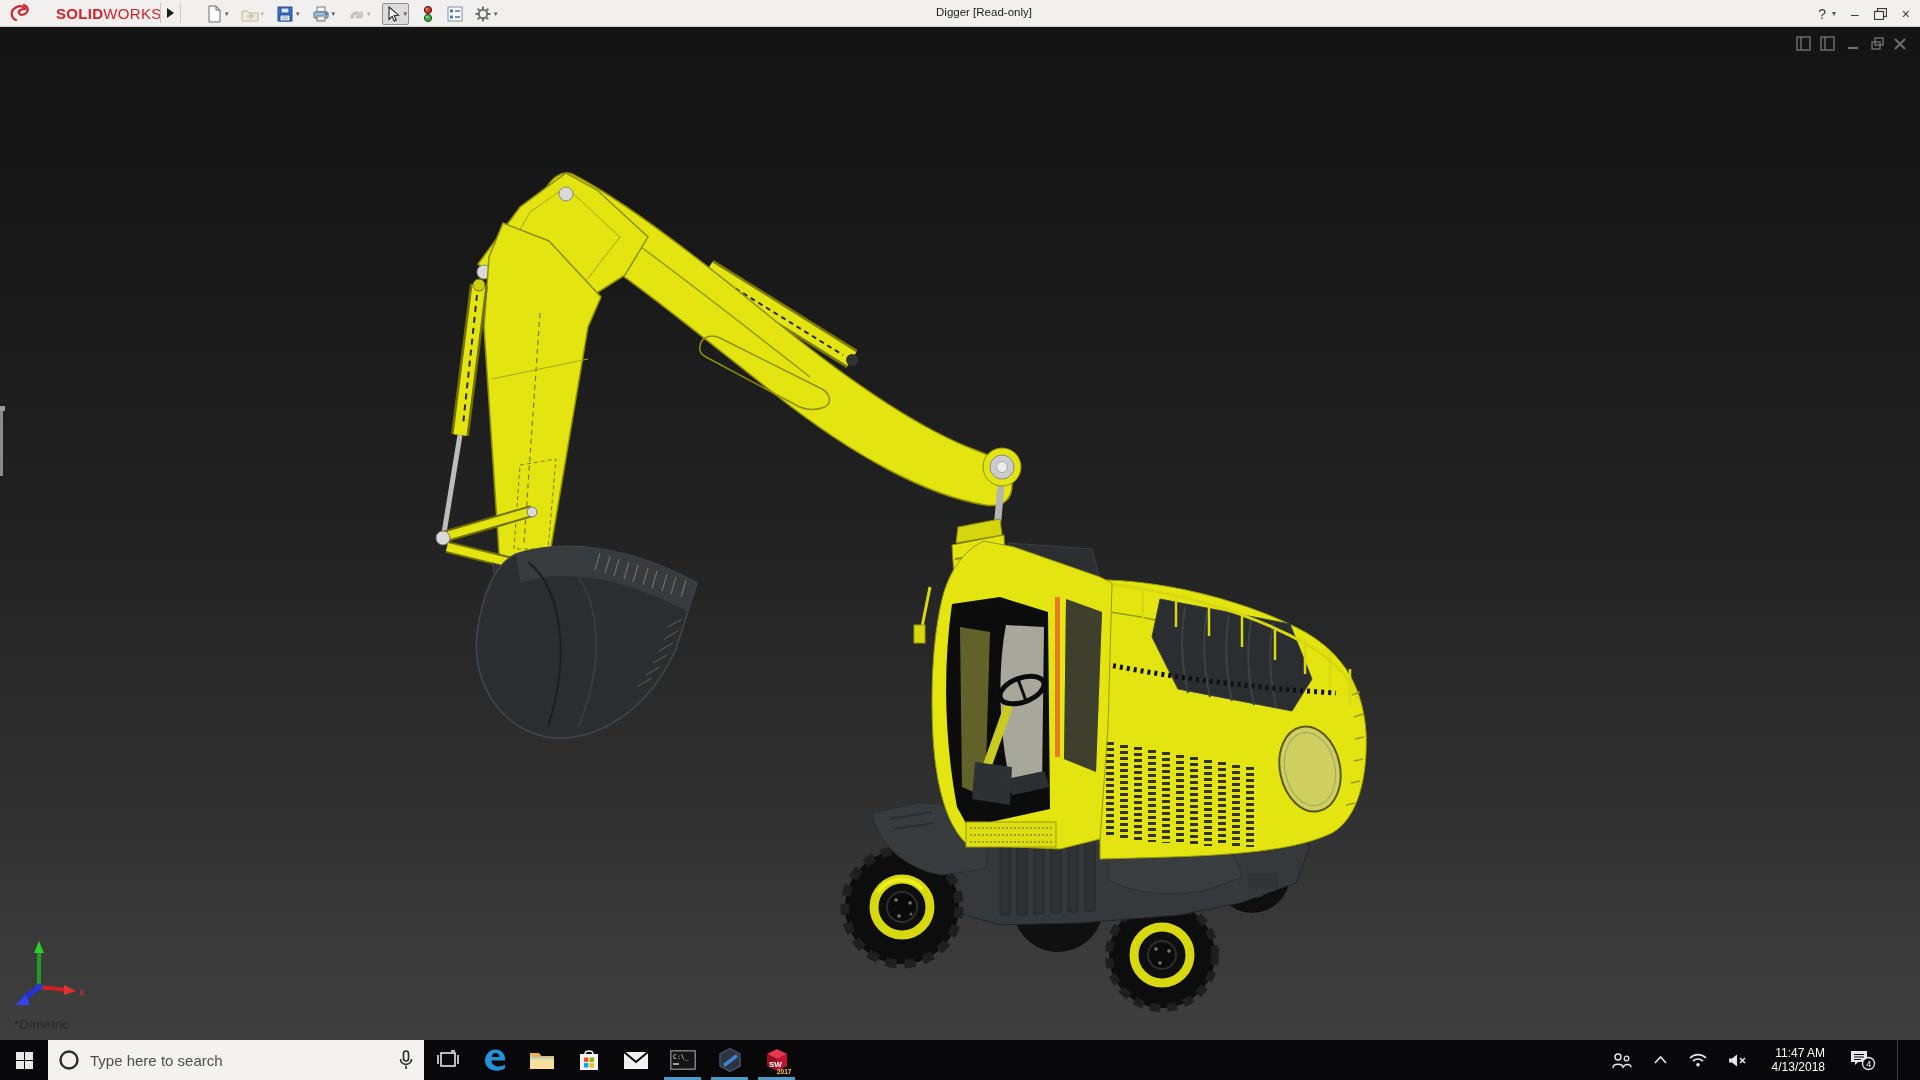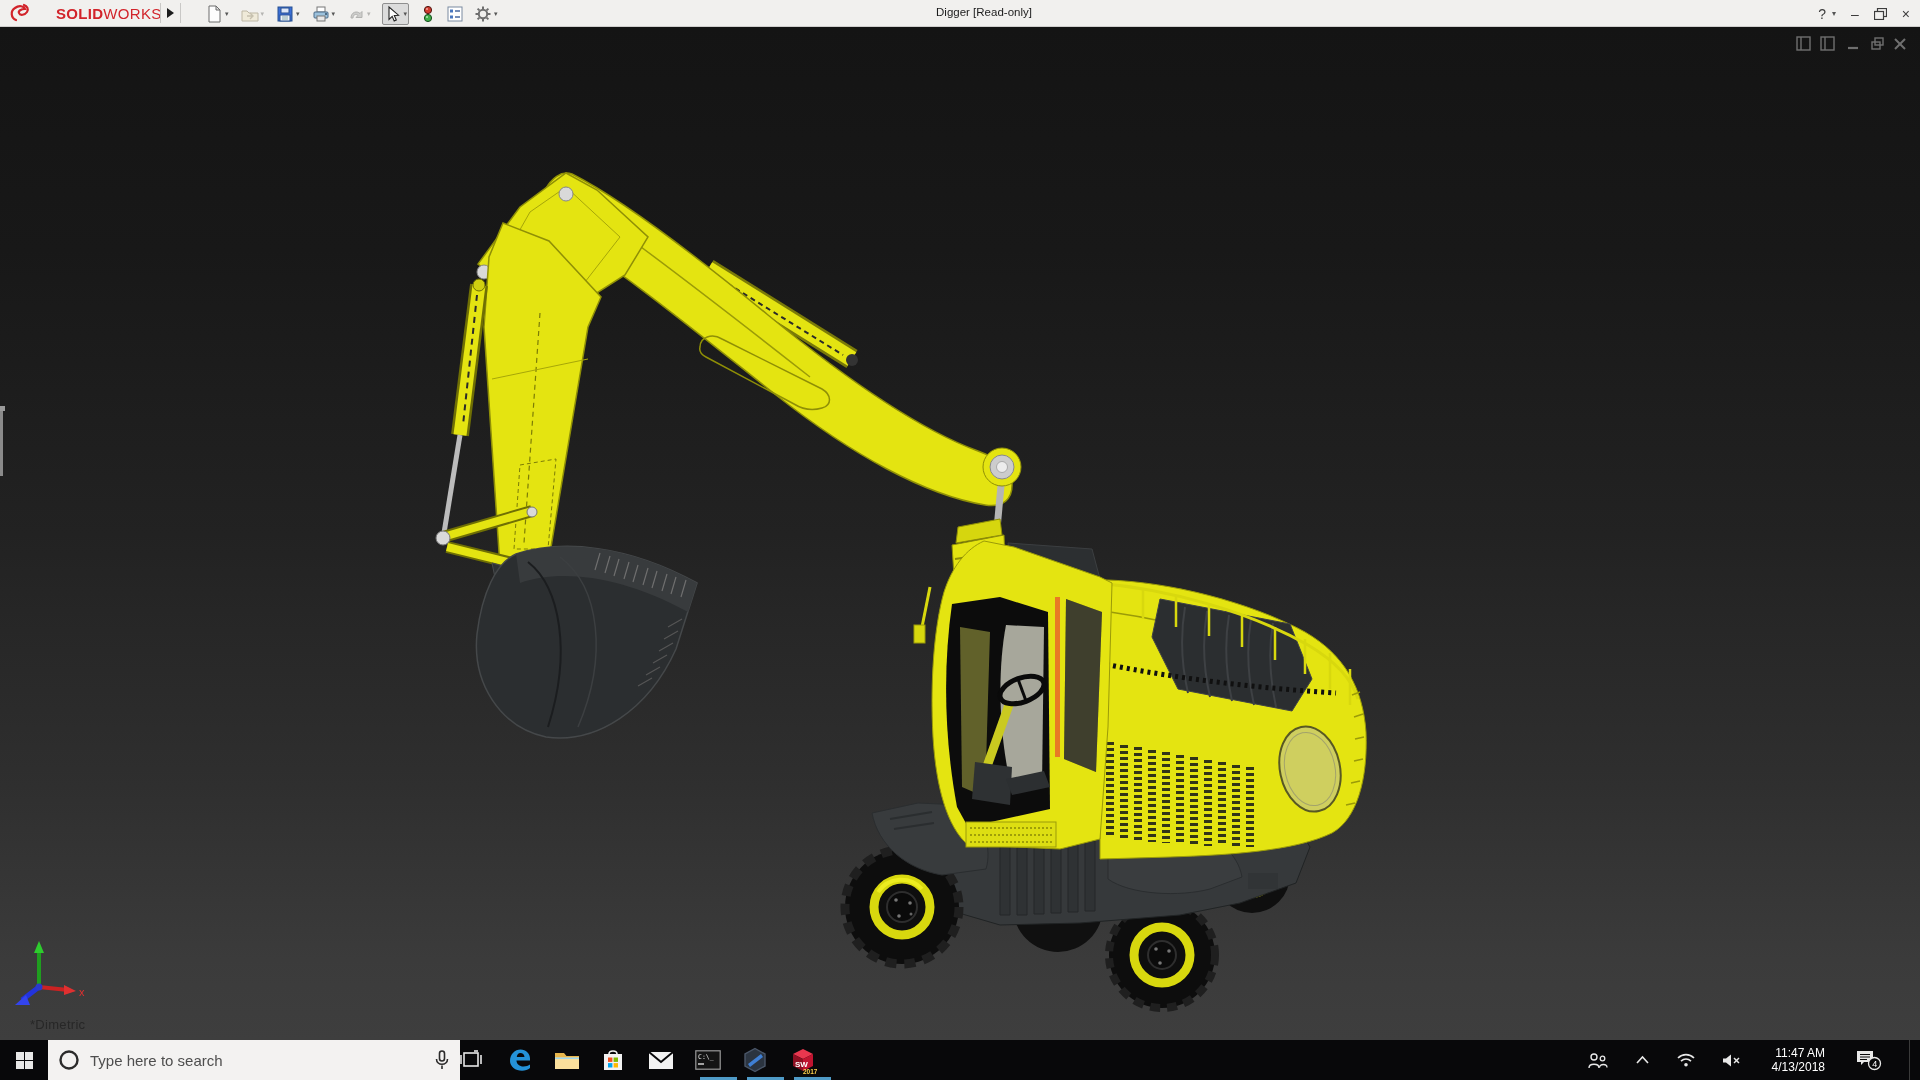--- a/index.html
+++ b/index.html
@@ -29,36 +29,36 @@
             color:#3c3c3c; font-size:14px; }
   .winctl .caret { font-size:8px; color:#555; margin-left:-9px; }
   .winctl span, .winctl svg { cursor:default; }
 
   
   .viewport { position:absolute; top:27px; left:0; width:1920px; height:1013px;
               background:linear-gradient(180deg,#141414 0%,#181818 22%,#222222 50%,#2f2f2f 75%,#3b3b3b 92%,#3e3e3e 100%); }
   .vp-controls { position:absolute; top:8px; right:12px; }
   .left-tab { position:absolute; left:0; top:383px; width:3px; height:66px; background:#8a8a8a; }
   .left-tab::before { content:""; position:absolute; left:0; top:-4px; width:5px; height:5px; background:#9a9a9a; }
-  .view-label { position:absolute; left:14px; bottom:8px; font-size:13px; color:#272727; letter-spacing:.3px;margin-left:16px; }
+  .view-label { position:absolute; left:14px; bottom:8px; font-size:13px; color:#272727; letter-spacing:.3px; }
   .triad { position:absolute; left:6px; bottom:28px; }
   .model-svg { position:absolute; inset:0; }
 
   
   .taskbar { position:absolute; bottom:0; left:0; width:1920px; height:40px;
              background:#08080a; display:flex; align-items:stretch; z-index:40; }
   .start { width:48px; display:flex; align-items:center; justify-content:center; }
-  .searchbox { width:412px; background:#f3f2f1; display:flex; align-items:center; padding:0 10px; gap:10px; }
+  .searchbox { width:376px; background:#f3f2f1; display:flex; align-items:center; padding:0 10px; gap:10px; }
   .searchbox input { border:0; outline:0; background:transparent; flex:1;
                      font-size:15px; color:#3a3a3a; font-family:"Liberation Sans",sans-serif; }
   .searchbox input::placeholder { color:#4e4e4e; }
   .tb-icons { display:flex; align-items:stretch; }
-  .slot { width:47px; position:relative; display:flex; align-items:center; justify-content:flex-start; }
+  .slot { width:47px; position:relative; display:flex; align-items:center; justify-content:center; }
   .slot.running::after { content:""; position:absolute; bottom:0; left:5px; right:5px; height:3px; background:#4f9bc8; }
-  .tray { margin-left:auto; display:flex; align-items:center; gap:27px; padding-right:6px;justify-content:flex-end; }
+  .tray { margin-left:auto; display:flex; align-items:center; gap:21px; padding-right:18px;justify-content:flex-end; }
   .clock { text-align:right; color:#fff; font-size:12px; line-height:14px; padding:0 4px; }
   .showdesk { width:5px; border-left:1px solid #3a3a3a; height:40px; }
   .cmd-txt { font-family:"DejaVu Sans Mono", monospace; }
 </style>
 </head>
 <body>
 
 <div class="titlebar">
   <div class="logo">
     <svg width="30" height="20" viewBox="0 0 30 20">

